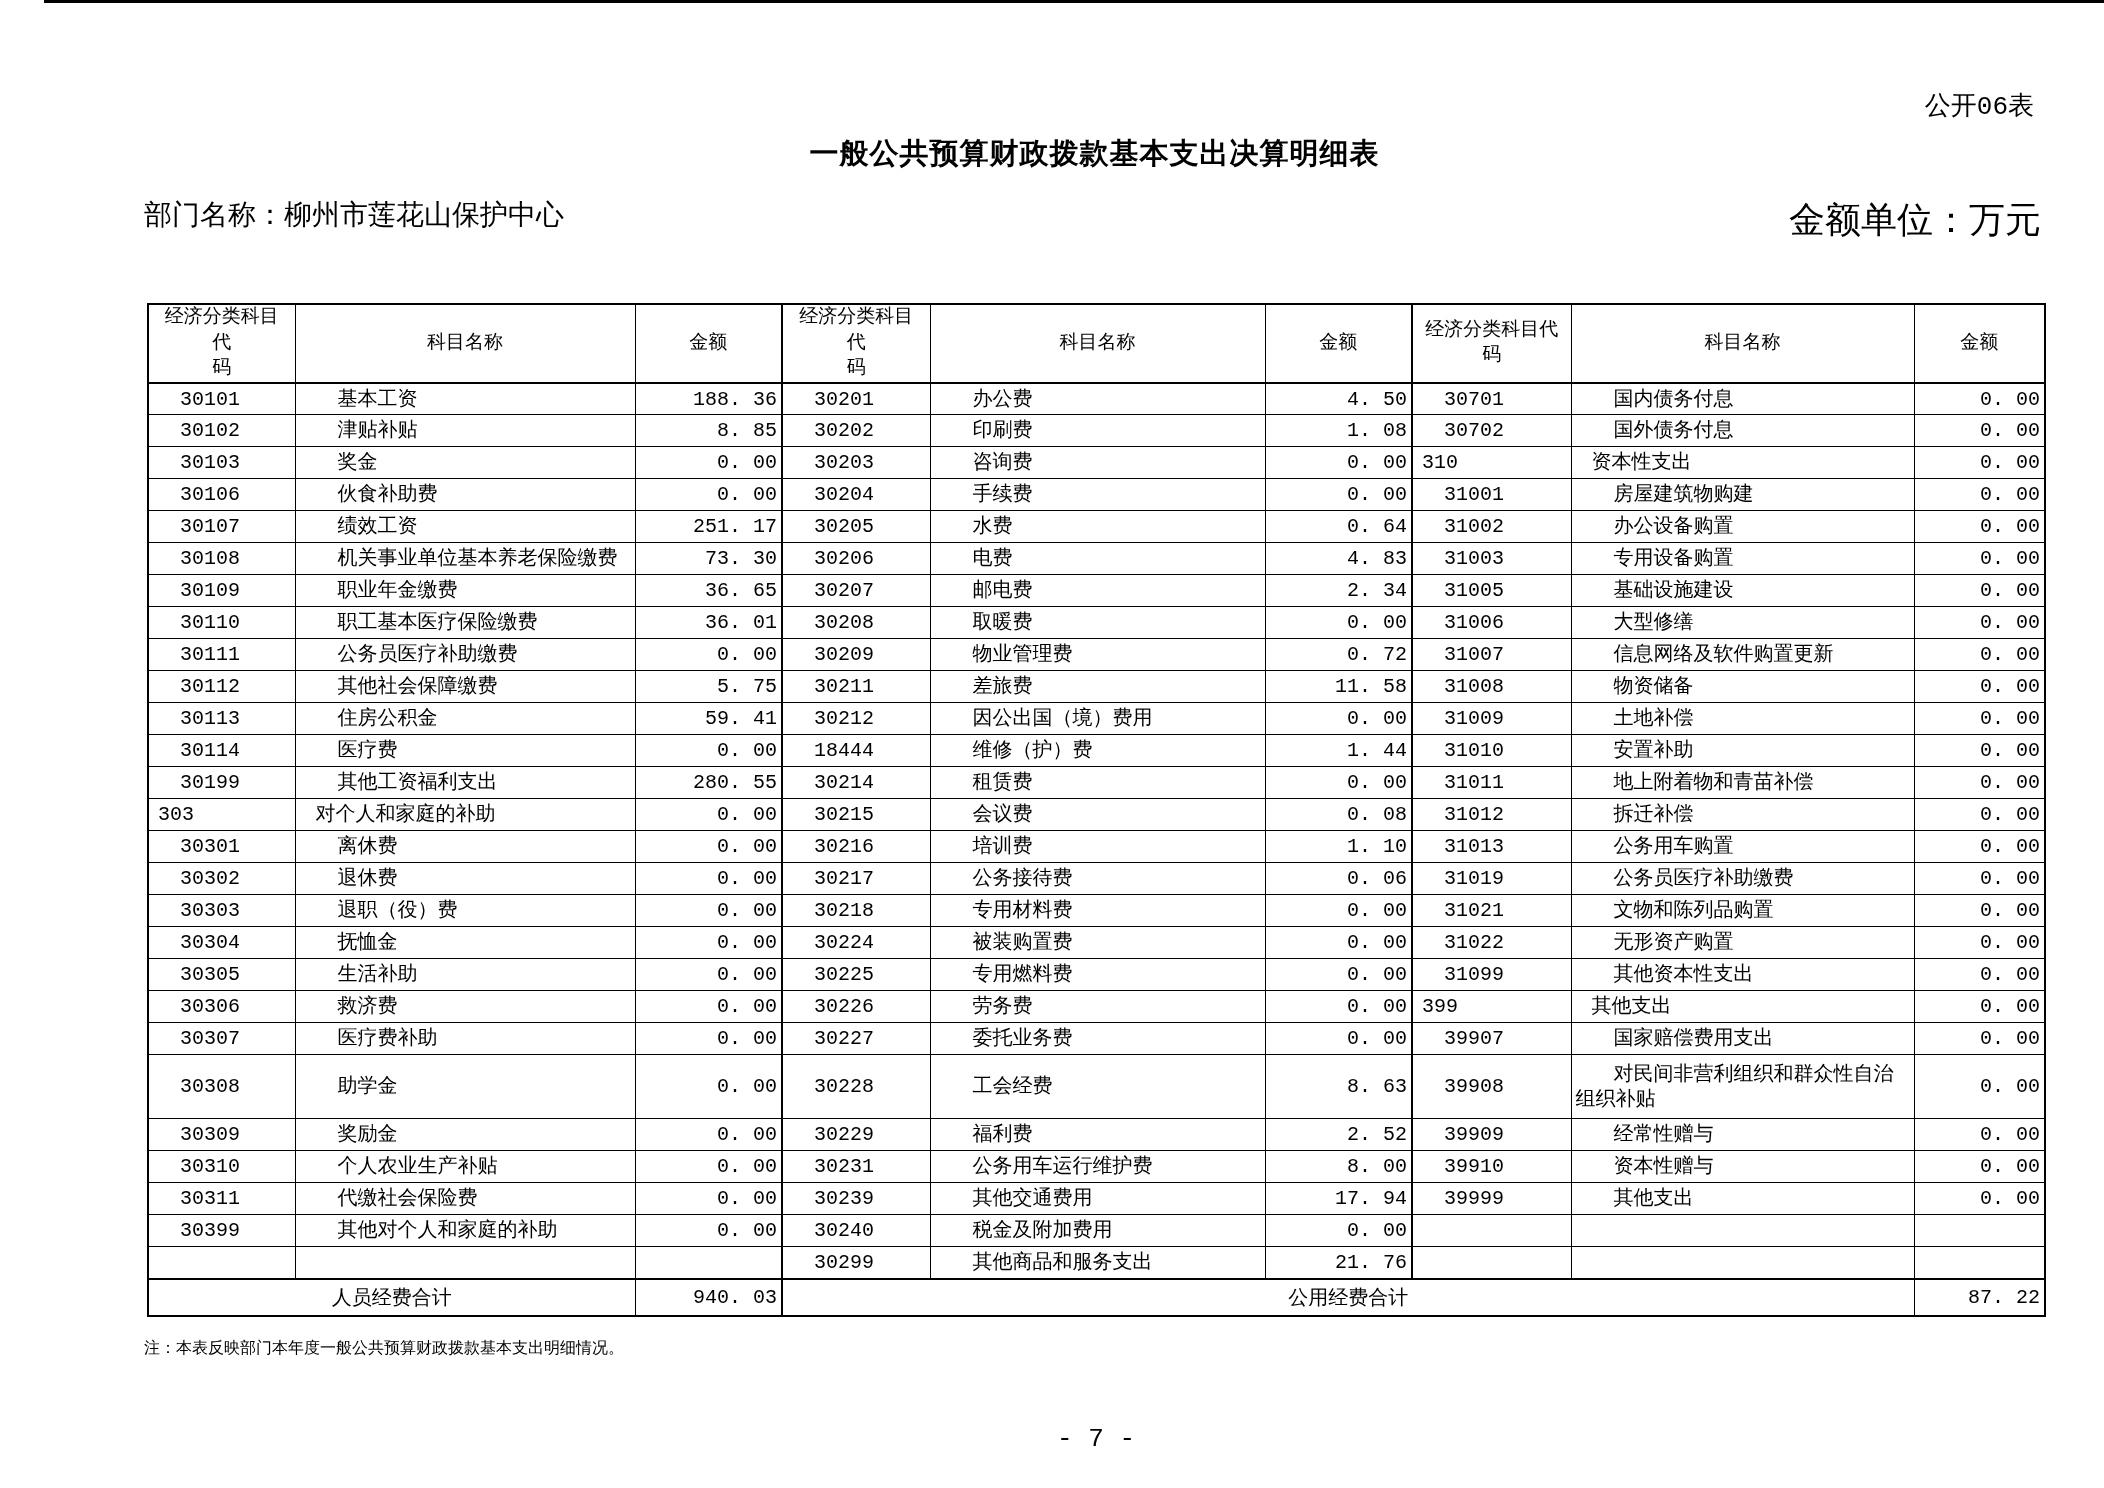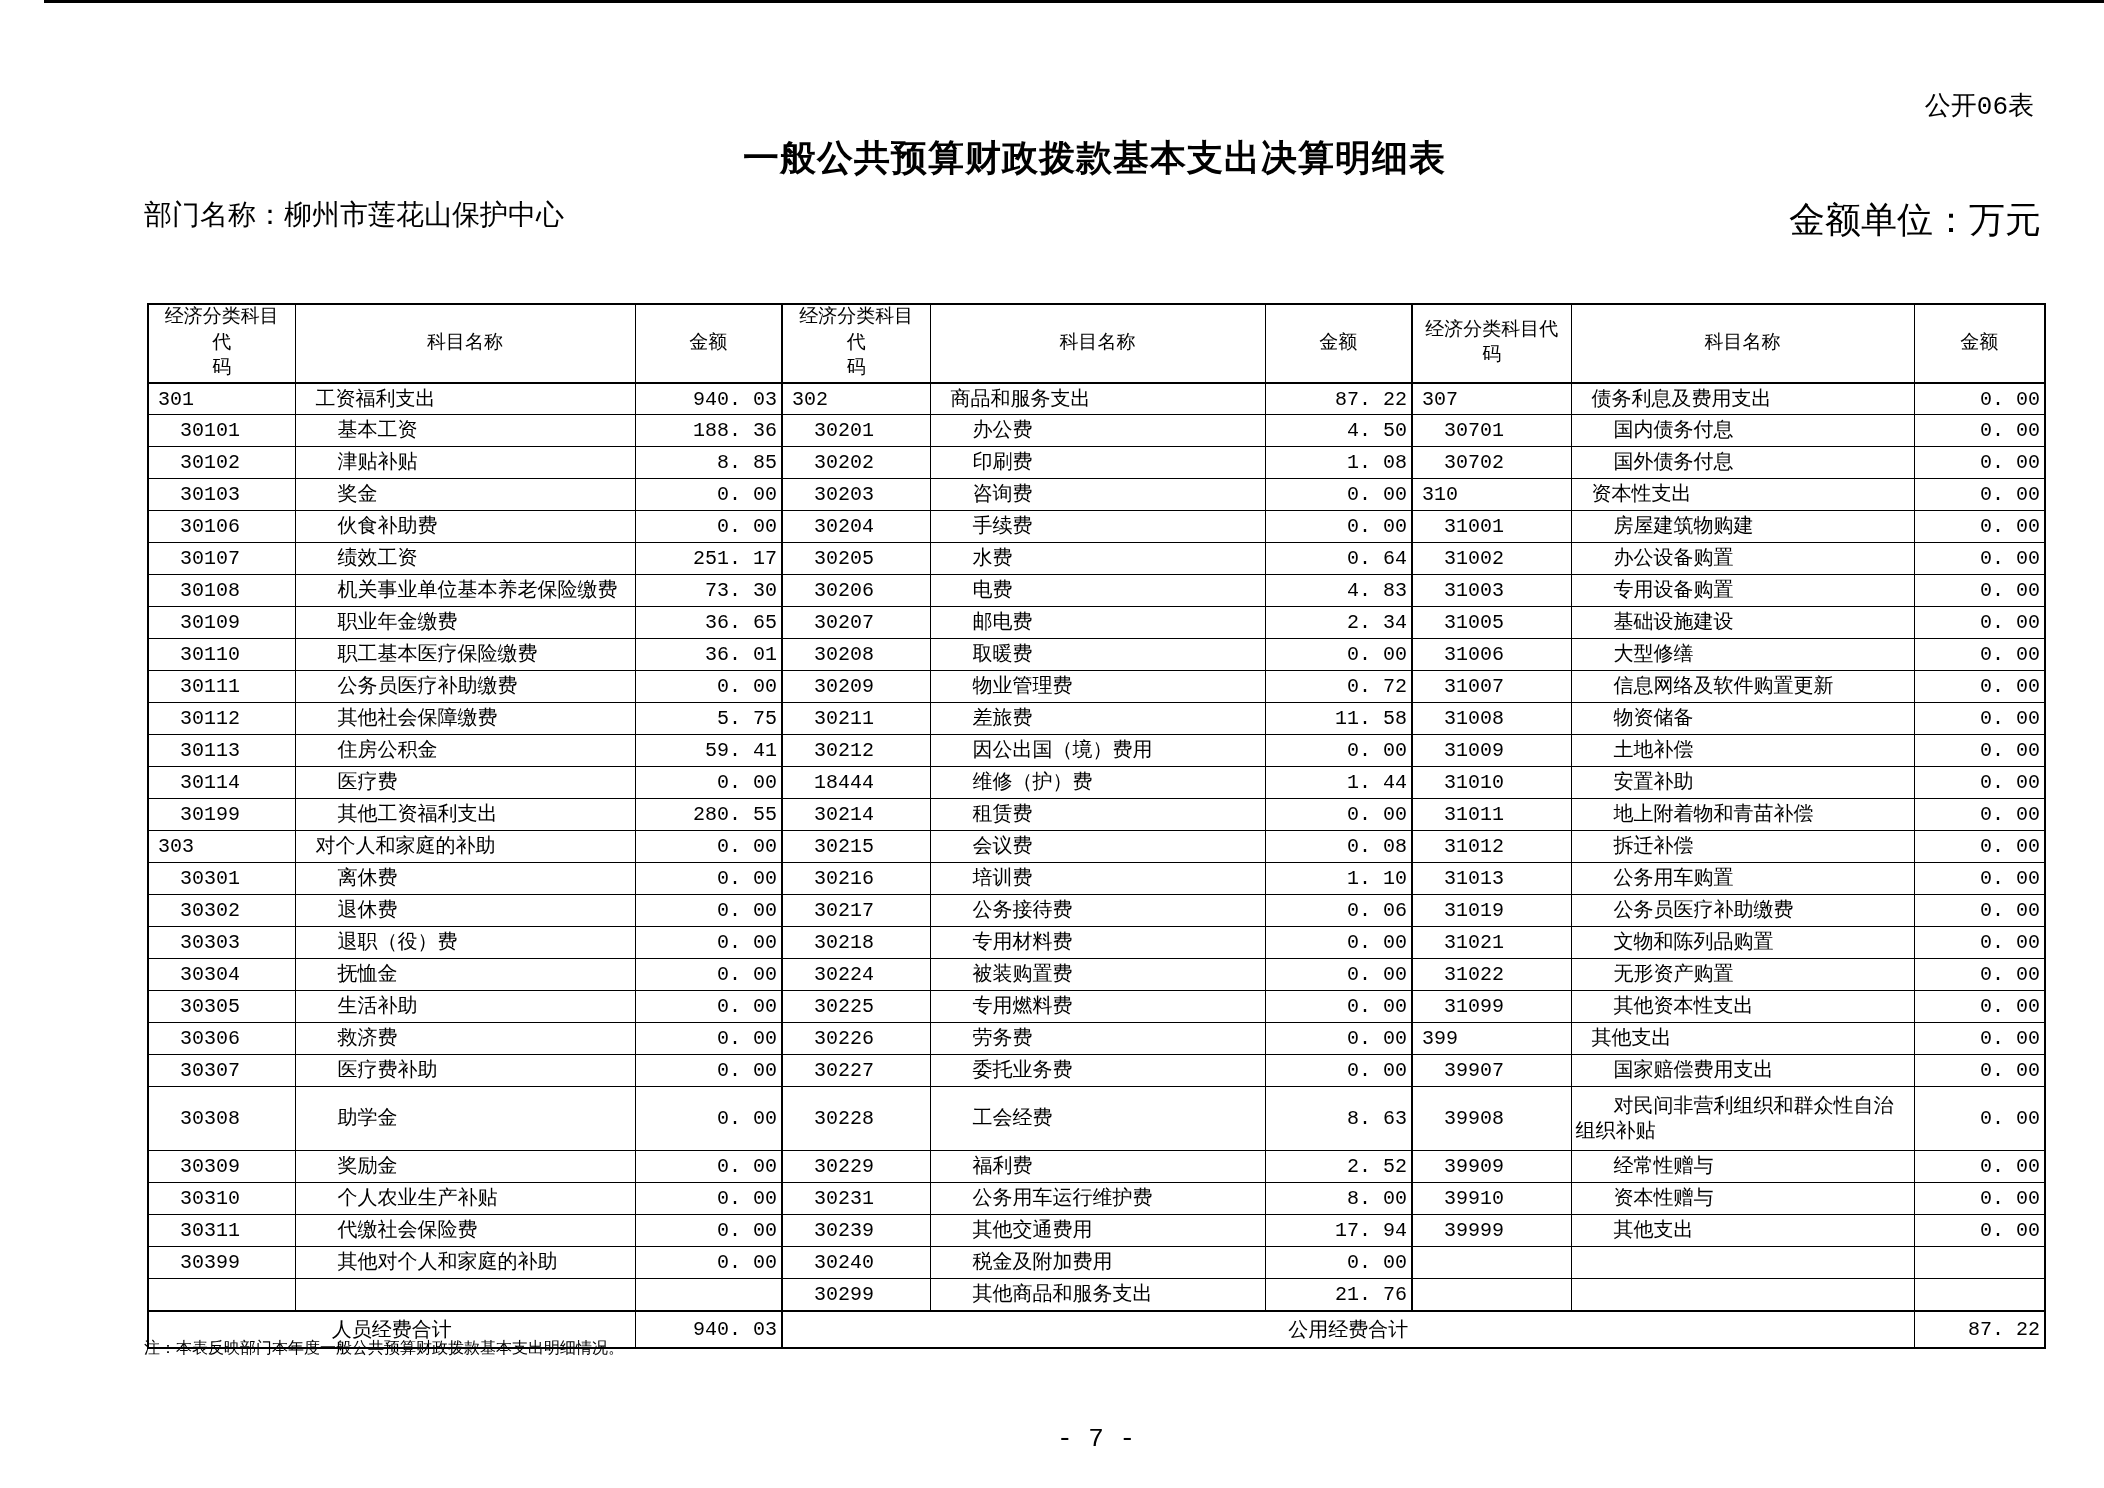--- a/index.html
+++ b/index.html
@@ -6,21 +6,21 @@
   .canvas {
     position:relative; width:2104px; height:1488px; background:#ffffff;
     font-family:Liberation Mono, monospace; color:#000; overflow:hidden;margin-left:44px;
   }
   .edge-top { position:absolute; left:0; top:0; width:2104px; height:3px; background:#000; }
   .edge-right { position:absolute; right:0; top:0; width:4px; height:1488px; background:#000; }
 
   .form-label { position:absolute; top:88px; right:114px; font-size:26px; }
   .doc-title {
     position:absolute; top:134px; left:104px; width:1893px;
-    text-align:center; font-size:36px; font-weight:bold; letter-spacing:1px;
+    text-align:center; font-size:29px; font-weight:bold; letter-spacing:1px;
   }
   .dept-line { position:absolute; top:196px; left:100px; font-size:28px; }
   .unit-line { position:absolute; top:196px; right:107px; font-size:36px; }
 
   table.budget {
     position:absolute; left:103px; top:303px; width:1894px;
     border-collapse:collapse; table-layout:fixed; border:2px solid #000;
   }
   .budget th, .budget td {
     border:1px solid #000; font-size:20px; font-weight:normal;
@@ -81,31 +81,20 @@
         <th>科目名称</th>
         <th>金额</th>
         <th class="gsep">经济分类科目代
 码</th>
         <th>科目名称</th>
         <th>金额</th>
       </tr>
     </thead>
     <tbody>
 
-        <tr>
-          <td class="code" data-level="1">301</td>
-          <td class="name" data-level="1">工资福利支出</td>
-          <td class="amt">940. 03</td>
-          <td class="code gsep" data-level="1">302</td>
-          <td class="name" data-level="1">商品和服务支出</td>
-          <td class="amt">87. 22</td>
-          <td class="code gsep" data-level="1">307</td>
-          <td class="name" data-level="1">债务利息及费用支出</td>
-          <td class="amt">0. 00</td>
-        </tr>
 
         <tr>
           <td class="code" data-level="2">30101</td>
           <td class="name" data-level="2">基本工资</td>
           <td class="amt">188. 36</td>
           <td class="code gsep" data-level="2">30201</td>
           <td class="name" data-level="2">办公费</td>
           <td class="amt">4. 50</td>
           <td class="code gsep" data-level="2">30701</td>
           <td class="name" data-level="2">国内债务付息</td>

